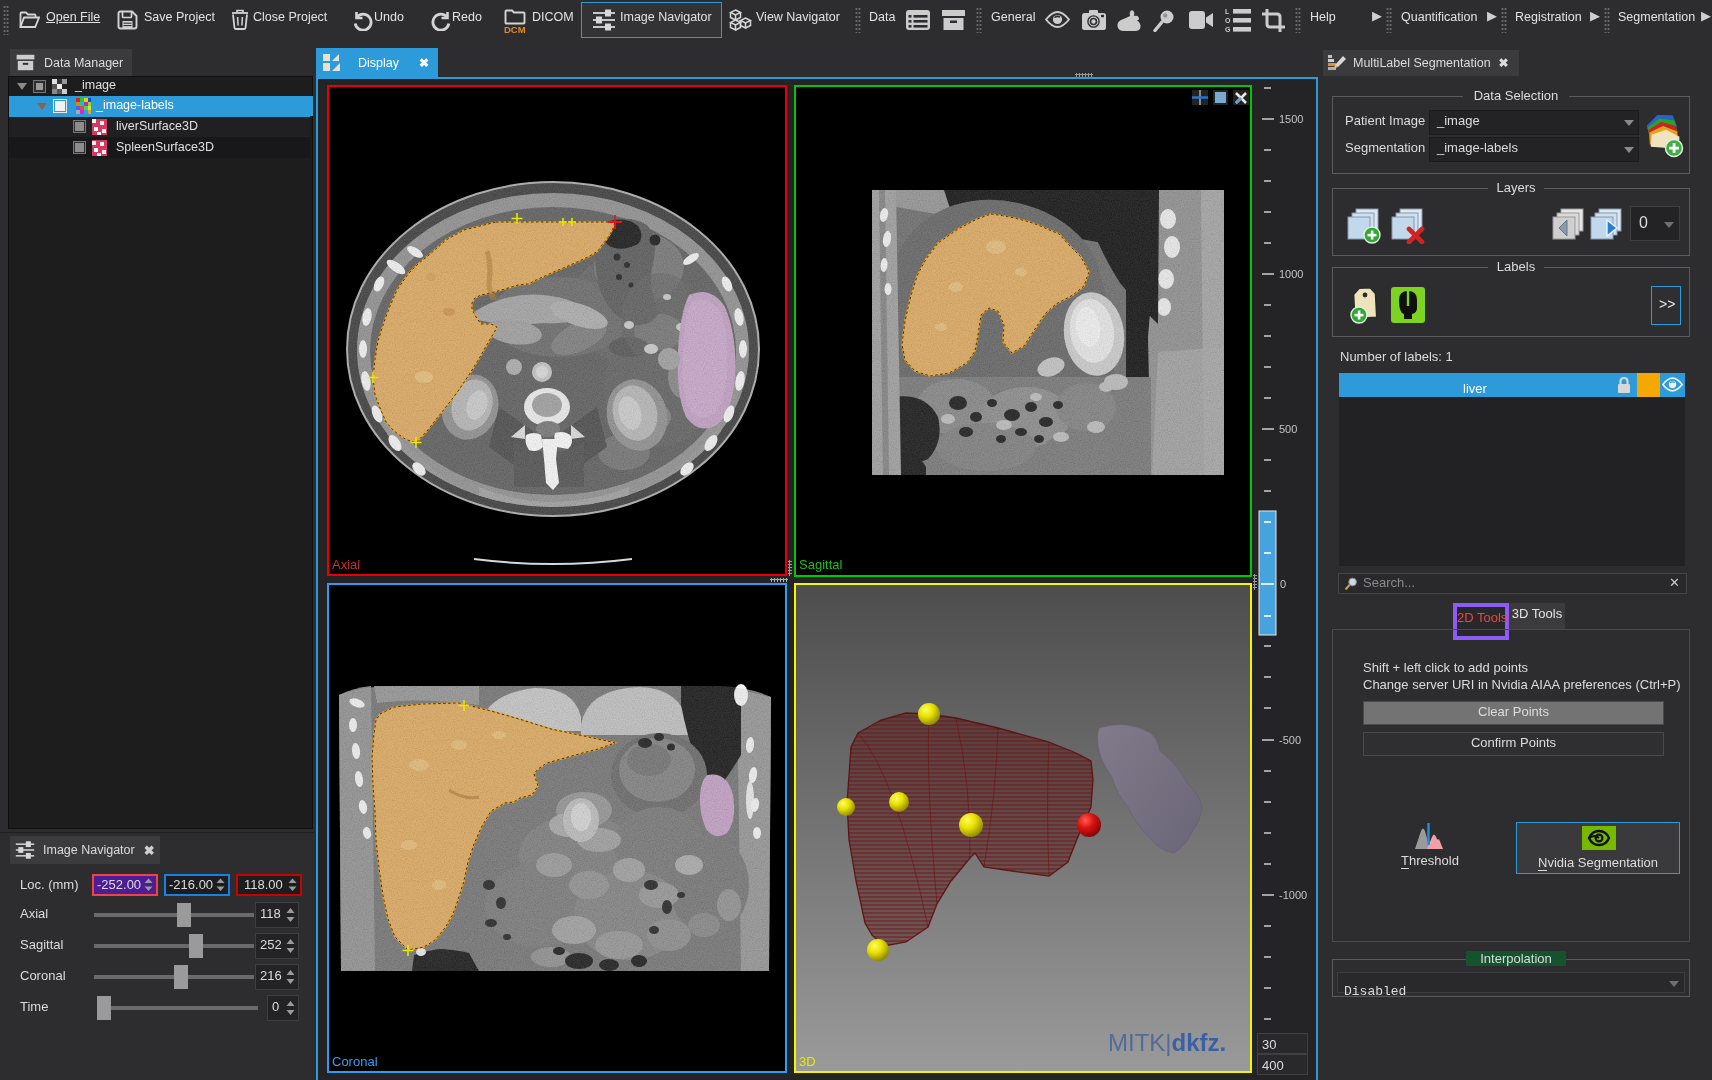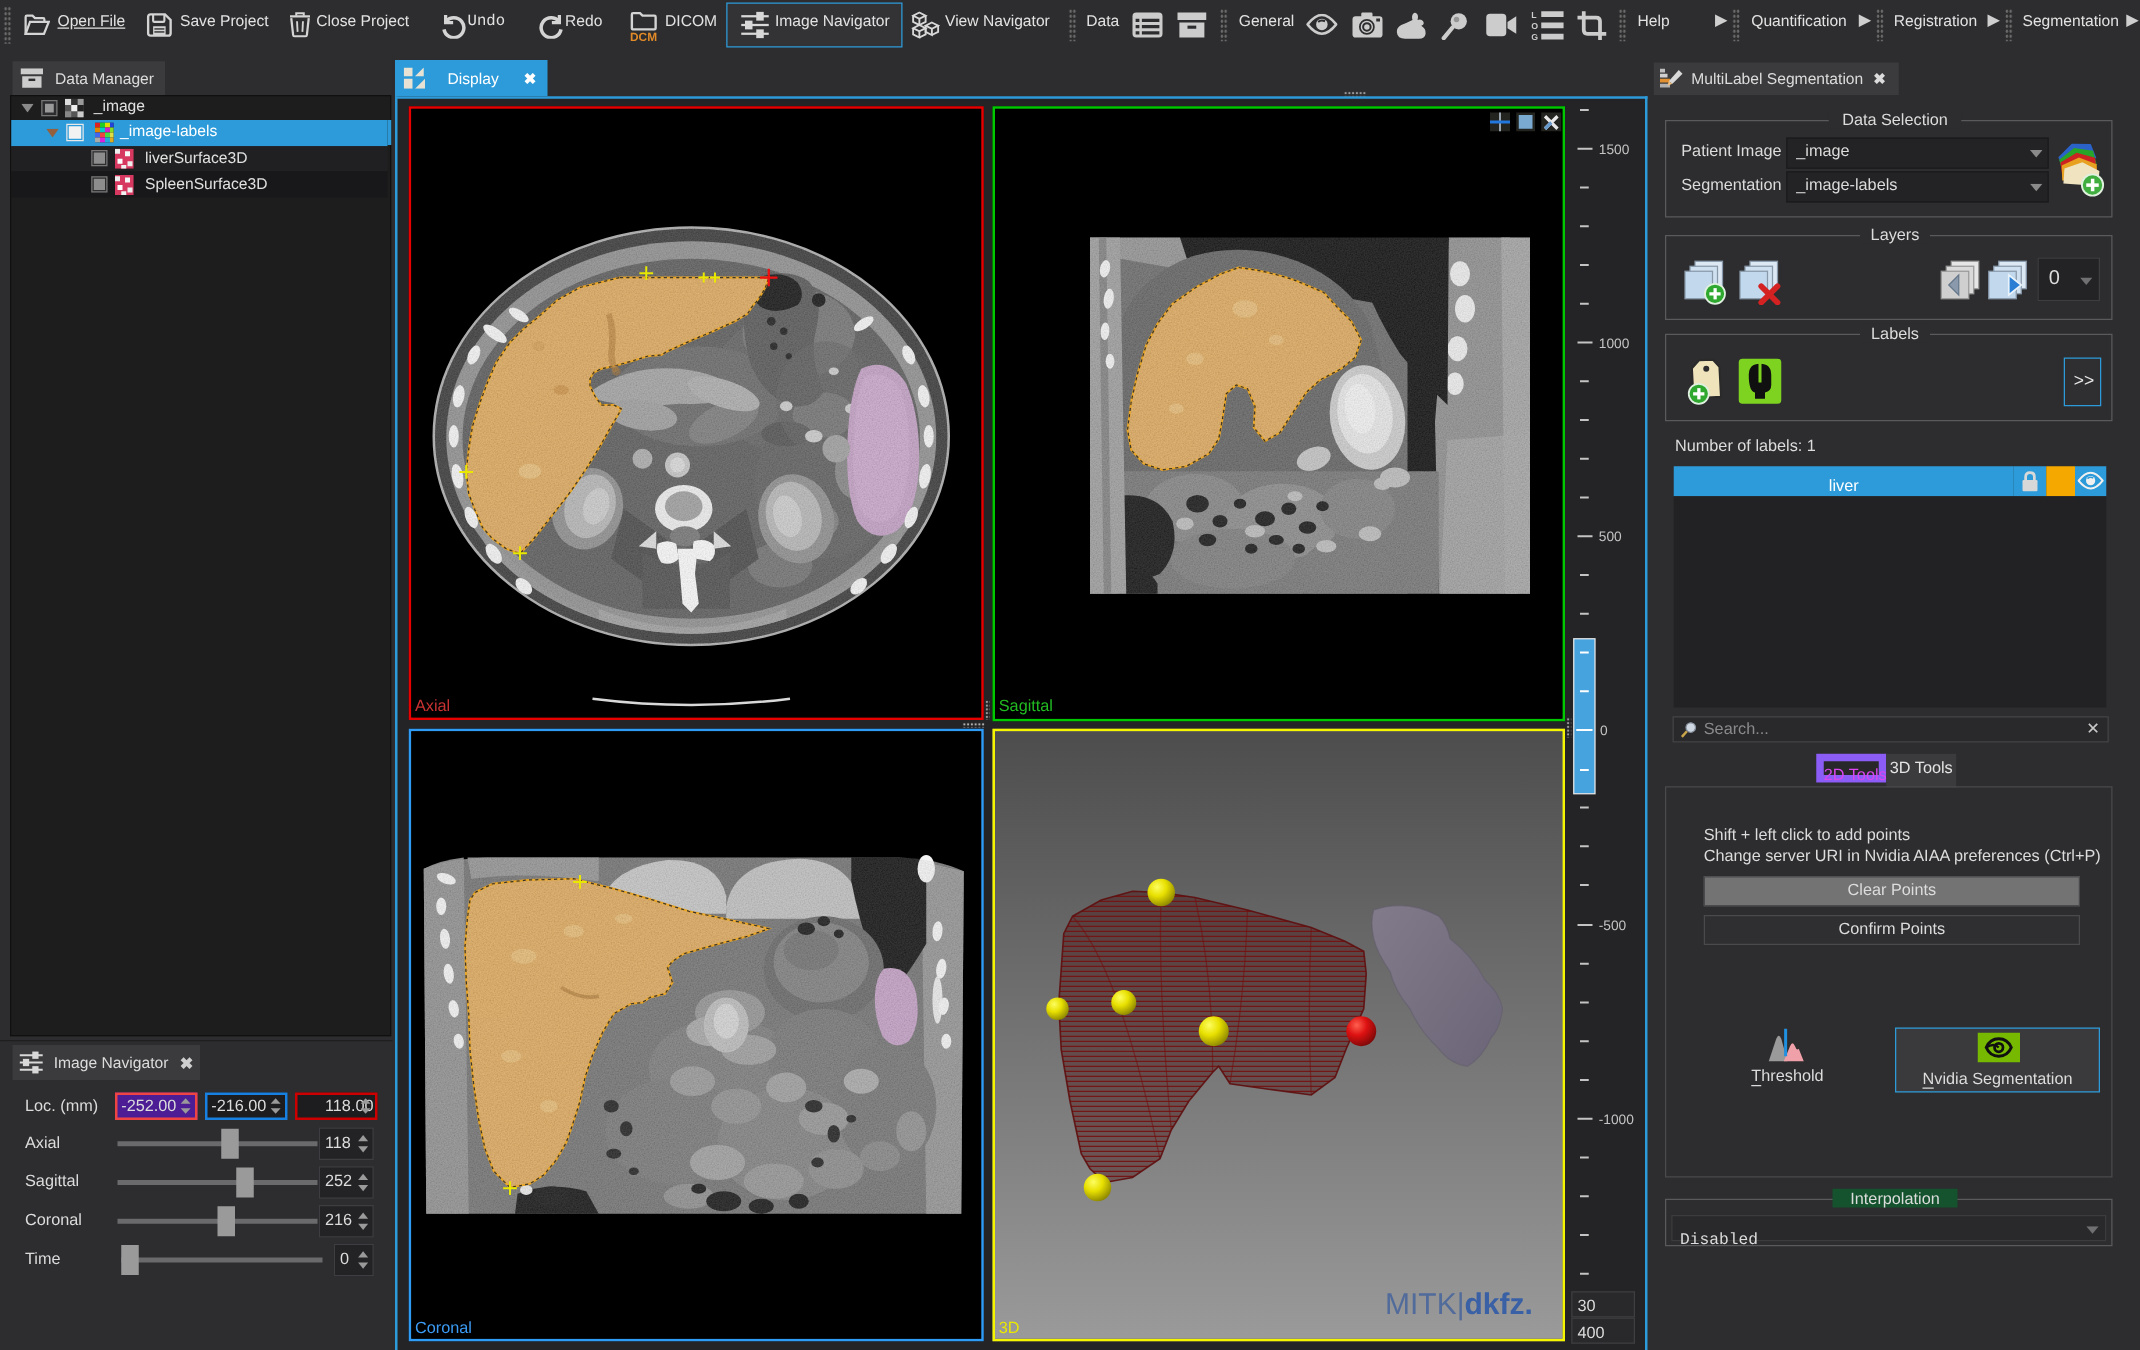--- a/index.html
+++ b/index.html
@@ -37,21 +37,21 @@
     <line x1="1" y1="4" x2="17" y2="4" stroke="#d4d4d4" stroke-width="1.8"></line>
     <path d="M6 3.5 L6 1.5 L12 1.5 L12 3.5" fill="none" stroke="#d4d4d4" stroke-width="1.6"></path>
     <line x1="6.6" y1="8" x2="7.1" y2="16.5" stroke="#d4d4d4" stroke-width="1.5"></line>
     <line x1="11.4" y1="8" x2="10.9" y2="16.5" stroke="#d4d4d4" stroke-width="1.5"></line>
   </svg>
   <span class="abs" style="left:253px;top:10px;">Close Project</span>
   <svg class="abs" style="left:352px;top:9px;" width="22" height="22" viewBox="0 0 22 22">
     <path d="M4.5 3 L4.5 9 L10.5 9" fill="none" stroke="#d4d4d4" stroke-width="2.6"></path>
     <path d="M4.8 8.2 A 8 8 0 1 1 3.2 14.5" fill="none" stroke="#d4d4d4" stroke-width="2.8"></path>
   </svg>
-  <span class="abs" style="left:374px;top:10px;font-family:Liberation Mono, monospace;">Undo</span>
+  <span class="abs" style="left:374px;top:10px;">Undo</span>
   <svg class="abs" style="left:430px;top:9px;" width="22" height="22" viewBox="0 0 22 22">
     <path d="M17.5 3 L17.5 9 L11.5 9" fill="none" stroke="#d4d4d4" stroke-width="2.6"></path>
     <path d="M17.2 8.2 A 8 8 0 1 0 18.8 14.5" fill="none" stroke="#d4d4d4" stroke-width="2.8"></path>
   </svg>
   <span class="abs" style="left:452px;top:10px;">Redo</span>
   <svg class="abs" style="left:504px;top:8px;" width="24" height="26" viewBox="0 0 24 26">
     <path d="M1.5 14.5 L1.5 3.5 Q1.5 2.5 2.5 2.5 L8 2.5 L10 4.5 L19.5 4.5 Q20.5 4.5 20.5 5.5 L20.5 14.5 Q20.5 15.5 19.5 15.5 L2.5 15.5 Q1.5 15.5 1.5 14.5 Z" fill="none" stroke="#d4d4d4" stroke-width="1.9"></path>
     <text x="0" y="25" font-family="Liberation Sans, sans-serif" font-size="9.5" font-weight="bold" fill="#e08a28">DCM</text>
   </svg>
   <span class="abs" style="left:532px;top:10px;">DICOM</span>
@@ -270,21 +270,21 @@
         </svg>
   </div>
   <div class="abs" style="left:164px;top:10px;width:66px;height:22px;border:2px solid #1880e0;background:#1d1d1f;">
     <span style="position:absolute;left:3px;top:1px;">-216.00</span>
     <svg style="position:absolute;right:2px;top:2px;" width="11" height="14">
           <path d="M1.5 5 L9.5 5 L5.5 0.5 Z" fill="#9a9a9a"></path>
           <path d="M1.5 8.5 L9.5 8.5 L5.5 13 Z" fill="#9a9a9a"></path>
         </svg>
   </div>
   <div class="abs" style="left:236px;top:10px;width:66px;height:22px;border:2px solid #cc0000;background:#1d1d1f;">
-    <span style="position:absolute;left:22px;top:1px;">118.00</span>
+    <span style="position:absolute;left:6px;top:1px;">118.00</span>
     <svg style="position:absolute;right:2px;top:2px;" width="11" height="14">
           <path d="M1.5 5 L9.5 5 L5.5 0.5 Z" fill="#9a9a9a"></path>
           <path d="M1.5 8.5 L9.5 8.5 L5.5 13 Z" fill="#9a9a9a"></path>
         </svg>
   </div>
 
   <span class="abs" style="left:20px;top:42px;">Axial</span>
   <div class="abs" style="left:94px;top:49px;width:160px;height:4px;background:#6a6a6c;"></div>
   <div class="abs" style="left:177px;top:39px;width:14px;height:24px;background:#9a9a9a;"></div>
   <div class="abs" style="left:255px;top:38px;width:44px;height:26px;border:1px solid #3e3e40;background:#232325;">
@@ -977,21 +977,21 @@
 
   <div class="abs" style="left:18px;top:497px;width:349px;height:21px;background:#29292b;border:1px solid #454547;">
     <svg style="position:absolute;left:5px;top:3px;" width="14" height="14" viewBox="0 0 14 14">
       <circle cx="8.6" cy="5" r="3.8" fill="#cfd8e2" stroke="#8a94a0" stroke-width="1"></circle>
       <line x1="5.5" y1="8" x2="1.5" y2="12.5" stroke="#caa44a" stroke-width="2"></line>
     </svg>
     <span style="position:absolute;left:24px;top:1px;color:#8a8a8c;">Search...</span>
     <span style="position:absolute;right:6px;top:1px;color:#c8c8c8;font-size:13px;">✕</span>
   </div>
 
-  <div class="abs" style="left:133px;top:527px;width:56px;height:23px;background:#28282a;border:6px solid #8b5cf6;color:#d946ef;text-align:center;"><span style="position:relative;top:3px;">2D Tools</span></div>
+  <div class="abs" style="left:133px;top:527px;width:56px;height:37px;background:#28282a;border:4px solid #8b5cf6;color:#ef4444;text-align:center;"><span style="position:relative;top:3px;">2D Tools</span></div>
   <div class="abs" style="left:189px;top:527px;width:56px;height:27px;background:#3b3b3d;color:#e4e4e4;text-align:center;"><span style="position:relative;top:3px;">3D Tools</span></div>
 
   <div class="abs" style="left:12px;top:553px;width:358px;height:313px;border:1px solid #4a4a4c;"></div>
   <span class="abs" style="left:43px;top:584px;">Shift + left click to add points</span>
   <span class="abs" style="left:43px;top:601px;">Change server URI in Nvidia AIAA preferences (Ctrl+P)</span>
   <div class="abs" style="left:43px;top:625px;width:301px;height:24px;background:#737373;border:1px solid #4a4a4c;text-align:center;"><span style="position:relative;top:2px;">Clear Points</span></div>
   <div class="abs" style="left:43px;top:656px;width:301px;height:24px;background:#2f2f31;border:1px solid #4a4a4c;text-align:center;"><span style="position:relative;top:2px;">Confirm Points</span></div>
 
   <svg class="abs" style="left:93px;top:745px;" width="32" height="30" viewBox="0 0 32 30">
     <path d="M2 28 L8 10 Q10 5 12 10 L17 28 Z" fill="#9a9a9a"></path>

